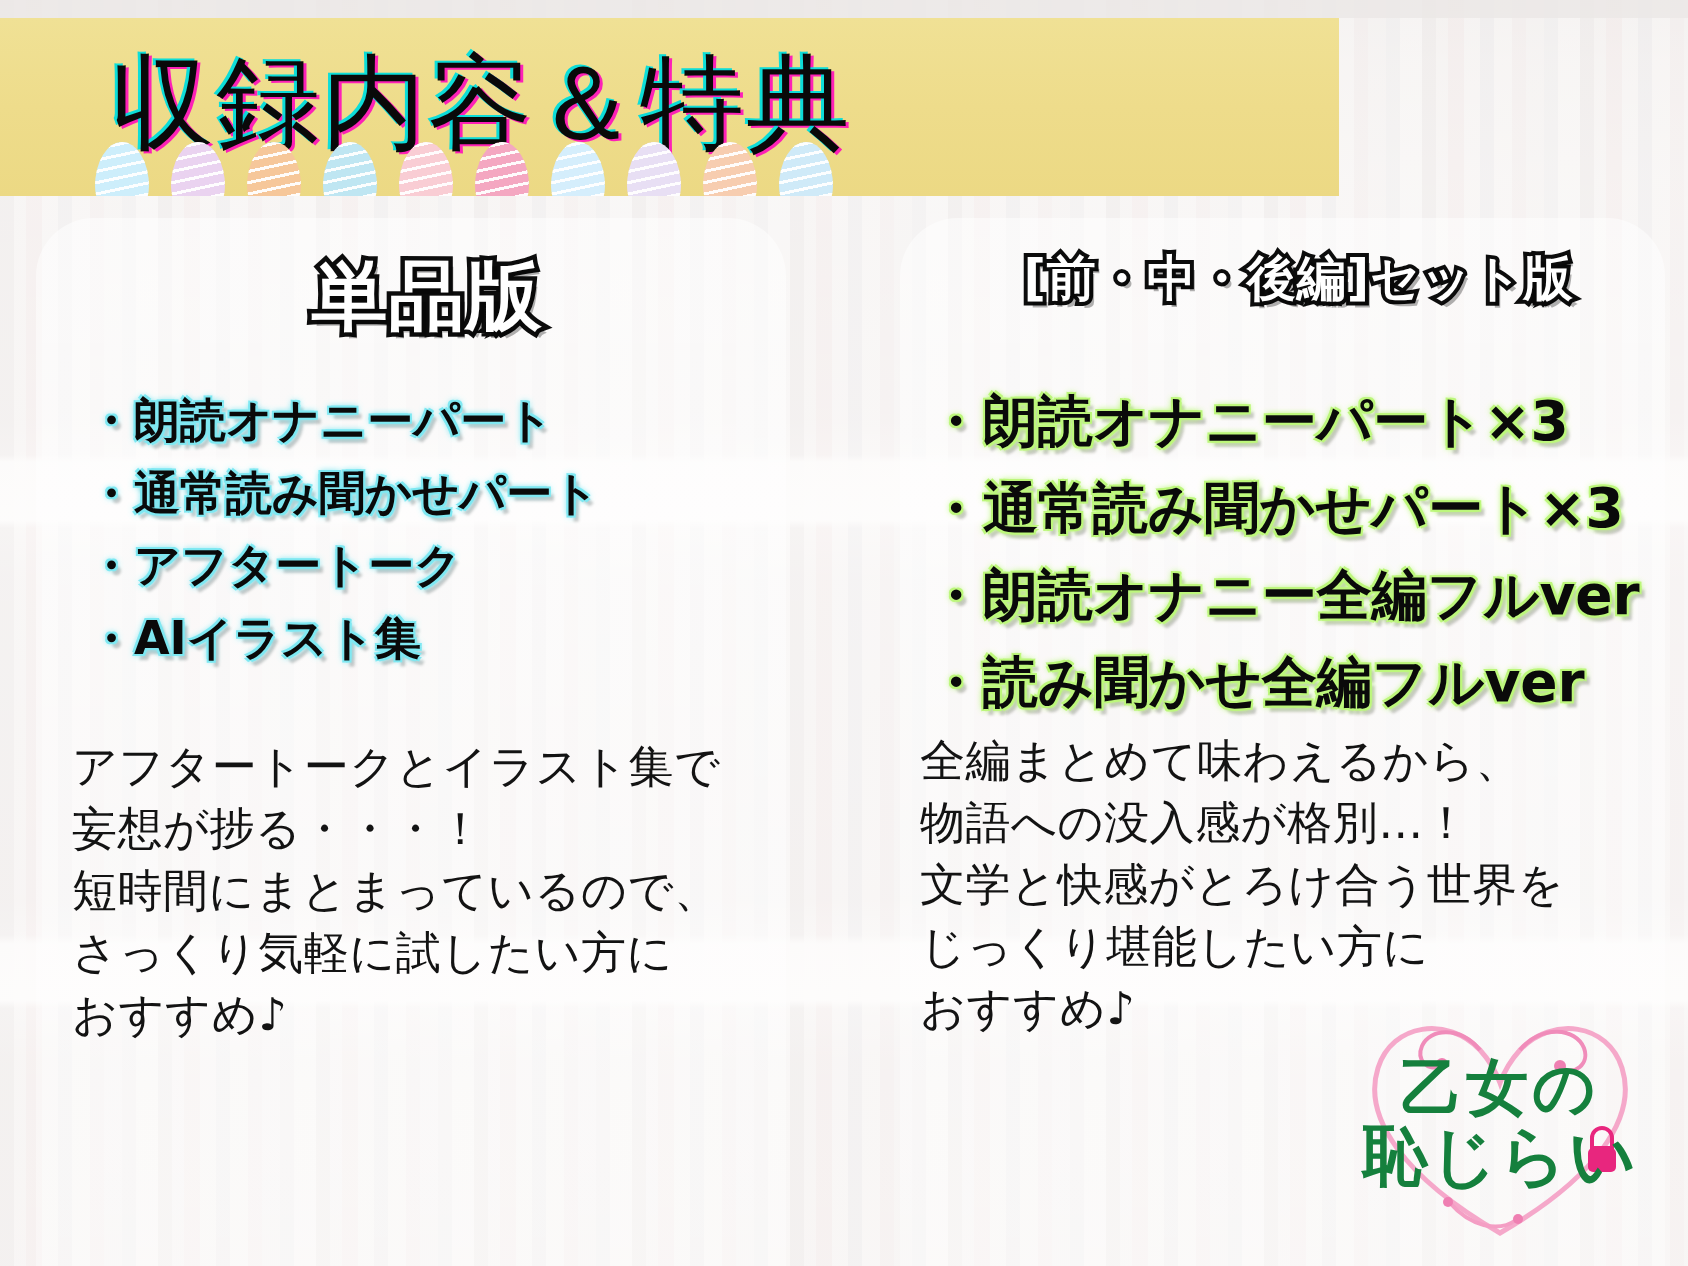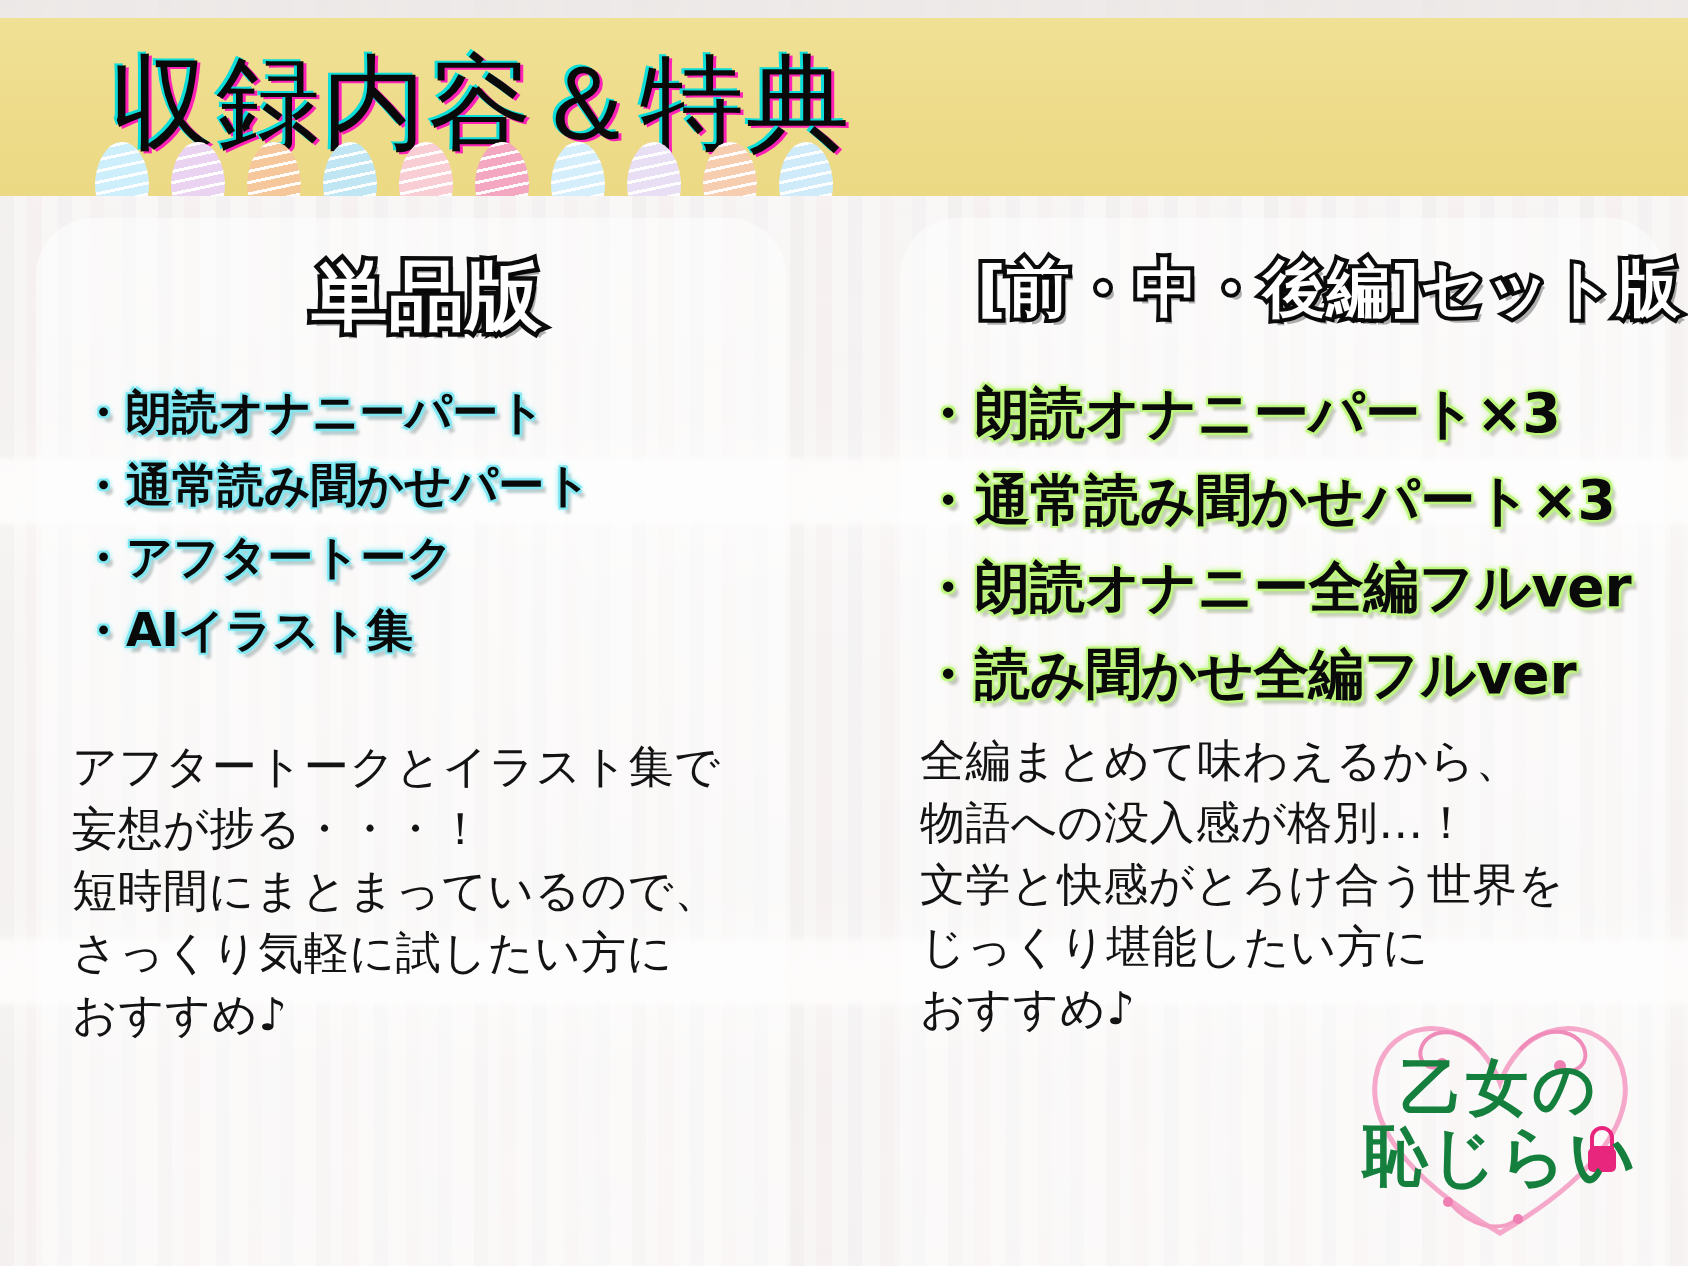--- a/index.html
+++ b/index.html
@@ -71,21 +71,21 @@
     position: absolute;
     top: 0; left: 0; right: 0;
     height: 18px;
     background: rgba(235,231,230,0.85);
   }
 
   
   .banner {
     position: absolute;
     top: 18px; left: 0;
-    width: 1688px;
+    width: 1339px;
     height: 178px;
     background: linear-gradient(180deg, #f0e195 0%, #eedc8b 50%, #ecd984 100%);
     overflow: hidden;
   }
   .banner-title {
     position: absolute;
     left: 110px;
     top: 20px;
     font-size: 104px;
     line-height: 1.25;
@@ -141,28 +141,28 @@
     text-align: center;
     font-size: 76px;
     font-weight: 700;
     color: #ffffff;
     letter-spacing: 1px;
     white-space: nowrap;
     -webkit-text-stroke: 9px #0c0c0c;
     paint-order: stroke fill;
     text-shadow: 5px 6px 0 rgba(0,0,0,0.30);
   }
-  .card-title.small { font-size: 63px; text-align: right; -webkit-text-stroke: 8px #0c0c0c; }
+  .card-title.small { font-size: 49px; -webkit-text-stroke: 8px #0c0c0c; }
 
   .bullets {
     position: absolute;
     top: 158px;
     left: 44px;
     right: 10px;
-    margin: 0;
+    margin: 8px;
     padding: 0;
     list-style: none;
   }
   .bullets li {
     font-size: 46px;
     font-weight: 700;
     line-height: 1.58;
     color: #0a0a0a;
     letter-spacing: 0px;
     white-space: nowrap;

